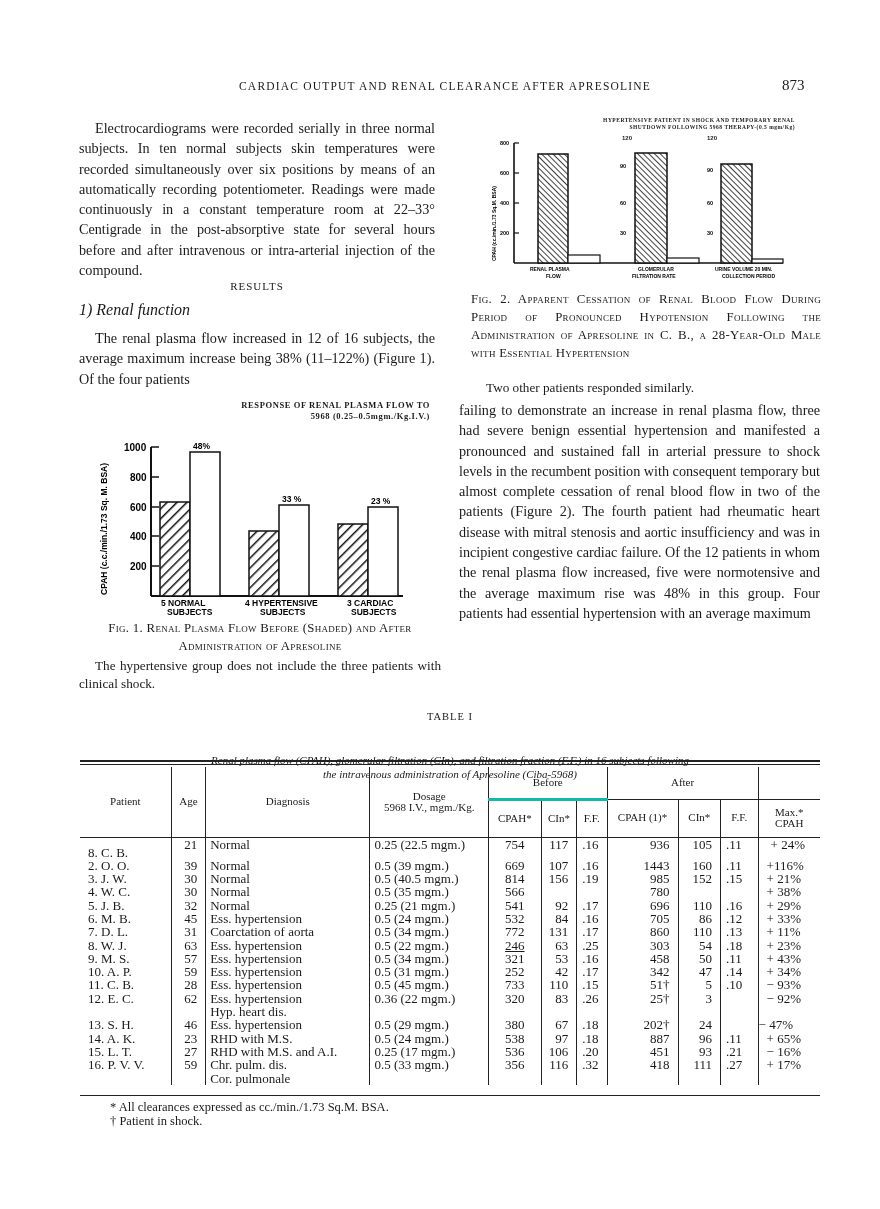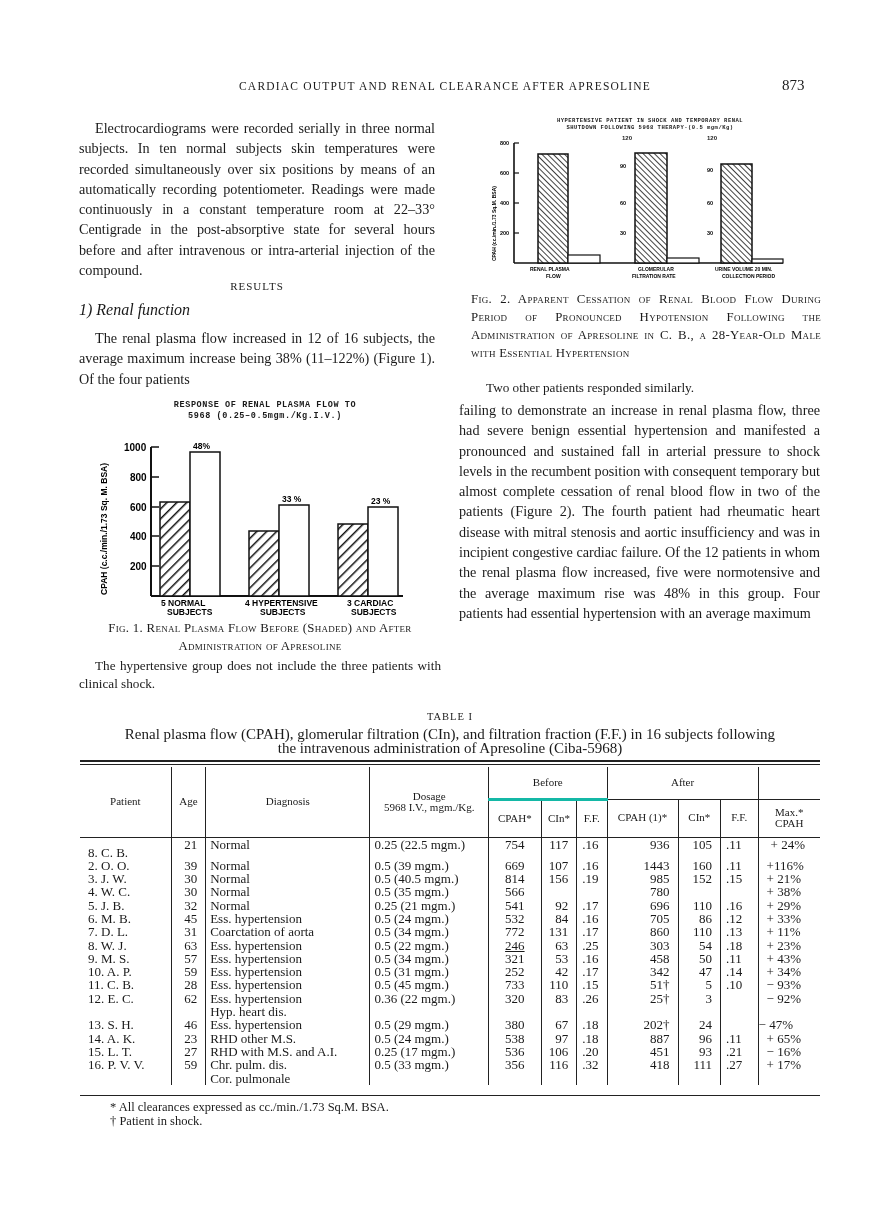--- a/index.html
+++ b/index.html
@@ -9,25 +9,25 @@
   .running-head { top: 80px; left: 80px; width: 730px; text-align: center; font-size: 11.5px; letter-spacing: 1.2px; }
   .page-num { top: 77px; left: 782px; font-size: 15px; }
   .para { font-size: 14.2px; line-height: 20.3px; text-align: justify; text-align-last: left; margin: 0; }
   .indent { text-indent: 16px; }
   .col-left { left: 79px; width: 356px; }
   .col-right { left: 459px; width: 361px; }
   .sec-head { font-size: 11px; letter-spacing: 1px; text-align: center; }
   .subhead { font-size: 16px; font-style: italic; }
   .caption-sc { font-size: 12.8px; line-height: 18px; font-variant: small-caps; letter-spacing: 0.3px; }
   .caption-note { font-size: 13.2px; line-height: 17.5px; }
-  .chart-title { font-family: Liberation Mono, monospace; font-weight: bold;
-                 font-size: 8.5px; text-align: center; letter-spacing: 0.6px; line-height: 11px; }
+  .chart-title { font-family: Liberation Serif, serif; font-weight: bold;
+                 font-size: 8.5px; text-align: right; letter-spacing: 0.6px; line-height: 11px; }
   .tiny { font-family: "Liberation Sans", "DejaVu Sans", sans-serif; font-weight: bold; font-size: 6px; }
   .table-title { font-size: 10.5px; letter-spacing: 1px; text-align: center; }
-  .table-caption { font-size: 15px; text-align: center; line-height: 14px; }
+  .table-caption { font-size: 11px; font-style: italic; text-align: center; line-height: 14px; margin-top: 26px; }
   table.data { border-collapse: collapse; font-size: 13px; line-height: 13.3px; }
   table.data td, table.data th { padding: 0; vertical-align: top; font-weight: normal; }
   .th { font-size: 11px; text-align: center; vertical-align: middle !important; }
   .num { text-align: right; padding-right: 8px !important; }
   .vl { border-left: 1.5px solid #222; }
   .foot { font-size: 12.5px; line-height: 14px; }
   svg text { font-family: "Liberation Sans", "DejaVu Sans", sans-serif; font-weight: bold; }
 </style>
 </head>
 <body>
@@ -363,21 +363,21 @@
         <td class="num vl">67</td>
         <td class="vl" style="padding-left: 5px;">.18</td>
         <td class="num vl" style="text-align: right;">202†</td>
         <td class="num vl">24</td>
         <td class="vl" style="padding-left: 5px;"></td>
         <td class="vl" style="">− 47%</td>
       </tr>
       <tr>
         <td style="padding-left: 8px;">14. A. K.</td>
         <td class="num vl">23</td>
-        <td class="vl" style="padding-left: 4px; white-space: pre;"><div>RHD other M.S.</div></td>
+        <td class="vl" style="padding-left: 4px; white-space: pre;"><div>RHD with M.S.</div></td>
         <td class="vl" style="padding-left: 4px; white-space: pre;">0.5 (24 mgm.)</td>
         <td class="vl" style="text-align: center;">538</td>
         <td class="num vl">97</td>
         <td class="vl" style="padding-left: 5px;">.18</td>
         <td class="num vl" style="text-align: right;">887</td>
         <td class="num vl">96</td>
         <td class="vl" style="padding-left: 5px;">.11</td>
         <td class="vl" style="padding-left: 8px;">+ 65%</td>
       </tr>
       <tr>

